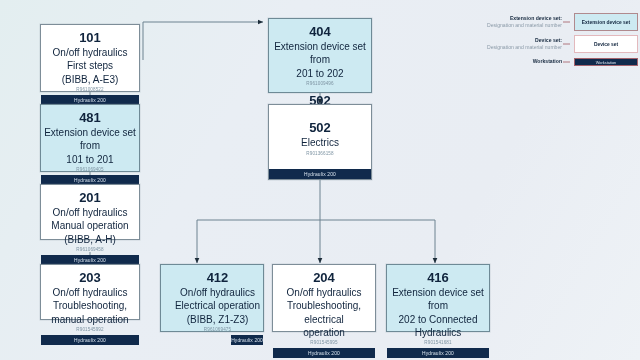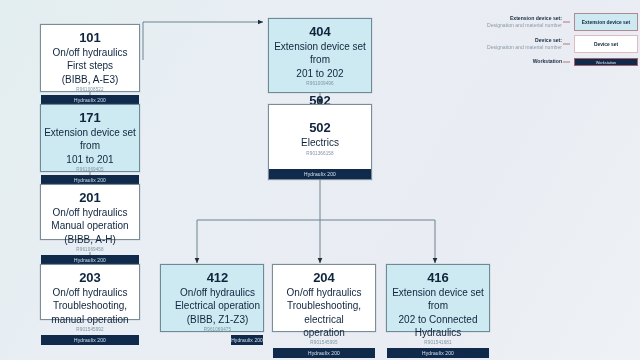--- a/index.html
+++ b/index.html
@@ -88,21 +88,21 @@
         <div class="ttl">On/off hydraulics<br>First steps<br>(BIBB, A-E3)</div>
         <div class="mat">R961008522</div>
       </div>
     </div>
     <div class="ws">Hydraulix 200</div>
   </div>
 
   <div class="node ext" style="left:40px;top:104px;width:100px;height:68px;">
     <div class="body">
       <div class="seg">
-        <div class="num">171</div>
+        <div class="num">481</div>
         <div class="ttl">Extension device set from<br>101 to 201</div>
         <div class="mat">R961069405</div>
       </div>
     </div>
     <div class="ws">Hydraulix 200</div>
   </div>
 
   <div class="node dev" style="left:40px;top:184px;width:100px;height:56px;">
     <div class="body">
       <div class="seg">

